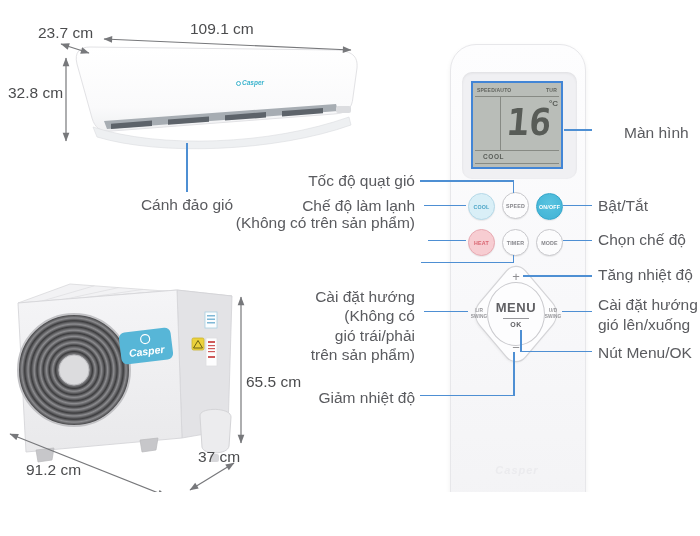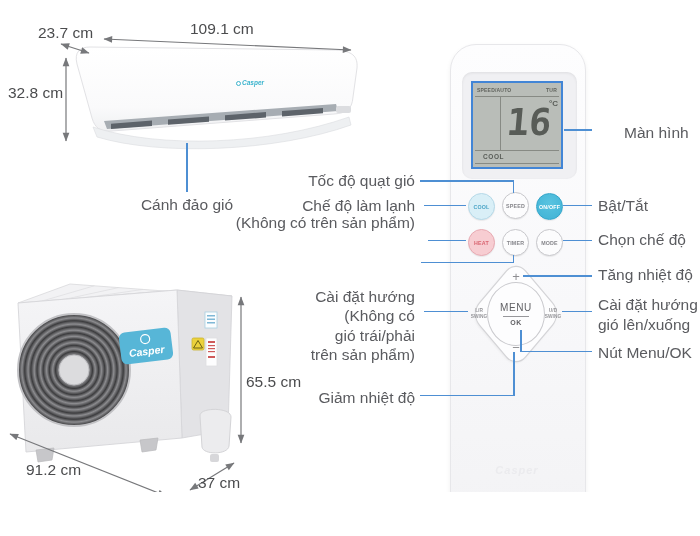--- a/index.html
+++ b/index.html
@@ -45,21 +45,21 @@
   .btn.heat  { left:17px; top:184px; background:#f7cdd2; border:1px solid #e8aab2; color:#d96470; }
   .btn.timer { left:51px; top:184px; background:#fcfcfd; border:1px solid #c8c8cc; color:#85858a; }
   .btn.mode  { left:85px; top:184px; background:#fcfcfd; border:1px solid #c8c8cc; color:#85858a; }
 
   .pad { position:absolute; left:32px; top:236px; width:66px; height:66px; border-radius:14px;
          background:#fdfdfe; border:1px solid #d4d4d7; transform:scaleY(1.18) rotate(45deg);
          box-shadow:0 1px 2px rgba(0,0,0,.05); }
   .pad-center { position:absolute; left:36px; top:237px; width:58px; height:64px; border-radius:50%;
                 background:#fdfdfe; border:1px solid #cacace; display:flex; flex-direction:column;
                 align-items:center; justify-content:center; }
-  .pad-center .menu { font-size:10px; font-weight:normal; color:#606064; letter-spacing:.6px;text-align:center; }
+  .pad-center .menu { font-size:13px; font-weight:bold; color:#606064; letter-spacing:.6px;text-align:center; }
   .pad-center .div  { width:26px; height:1px; background:#97979b; margin:2.5px 0; }
   .pad-center .ok   { font-size:7px; font-weight:bold; color:#606064; letter-spacing:.4px; }
   .pad-sym { position:absolute; width:16px; text-align:center; font-size:13px; color:#8e8e92; line-height:13px; }
   .pad-sym.plus  { left:57px; top:225px; }
   .pad-sym.minus { left:57px; top:296px; }
   .swing { position:absolute; width:28px; text-align:center; font-size:4.8px; line-height:5.6px;
            color:#96969a; font-weight:bold; top:263px; }
   .swing.lr { left:14px; } .swing.ud { left:88px; }
   .emboss { position:absolute; left:26px; top:419px; width:80px; text-align:center; font-size:11px;
             font-style:italic; font-weight:bold; color:#ebebee; letter-spacing:1px; }
@@ -163,21 +163,21 @@
       <rect x="208" y="96" width="7" height="2" fill="#cf5a5a"></rect>
     </g>
     <path d="M 200 156 C 199 147 231 147 231 157 L 229 186 C 228 195 203 195 202 187 Z" fill="#ececee" stroke="#d4d4d7" stroke-width="1"></path>
     <rect x="210" y="194" width="9" height="8" rx="2" fill="#d7d7da"></rect>
     <line x1="10" y1="174" x2="166" y2="236" stroke="#77787b" stroke-width="1.2" marker-start="url(#ah2)" marker-end="url(#ah2)"></line>
     <line x1="190" y1="230" x2="234" y2="203" stroke="#77787b" stroke-width="1.2" marker-start="url(#ah2)" marker-end="url(#ah2)"></line>
     <line x1="241" y1="37" x2="241" y2="183" stroke="#77787b" stroke-width="1.2" marker-start="url(#ah2)" marker-end="url(#ah2)"></line>
   </svg>
 
   <div class="dim" style="left:26px;top:461px;">91.2 cm</div>
-  <div class="dim" style="left:198px;top:474px;">37 cm</div>
+  <div class="dim" style="left:198px;top:448px;">37 cm</div>
   <div class="dim" style="left:246px;top:373px;">65.5 cm</div>
 
   <div class="remote">
     <div class="bezel"></div>
     <div class="lcd">
       <div class="lcd-top">
         <span>SPEED/AUTO</span>
         <span>TUR</span>
       </div>
       <div class="lcd-vline"></div>

